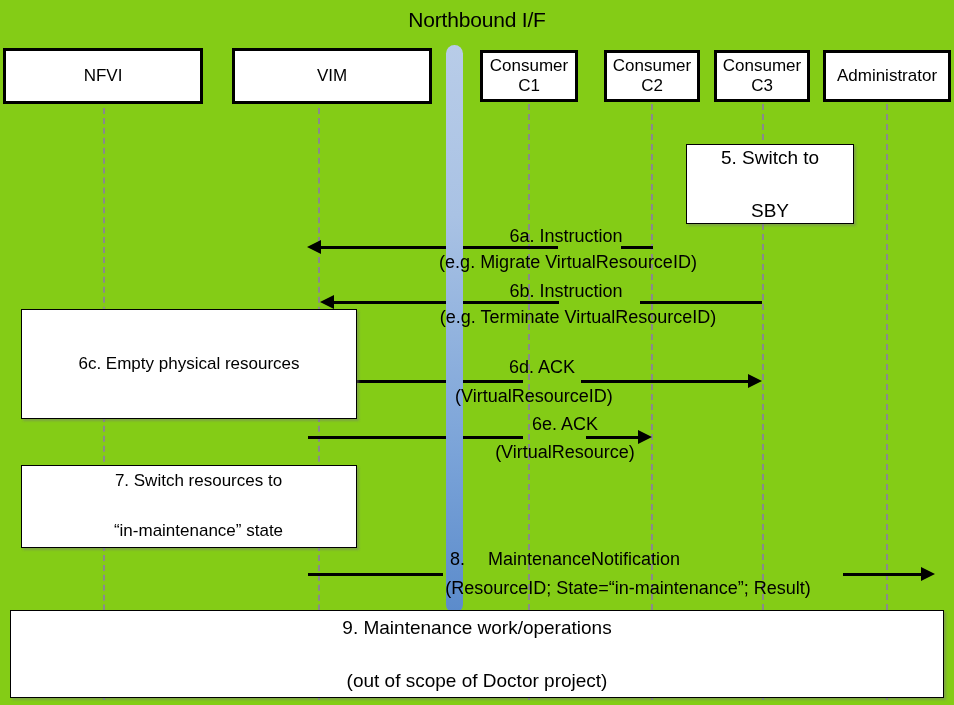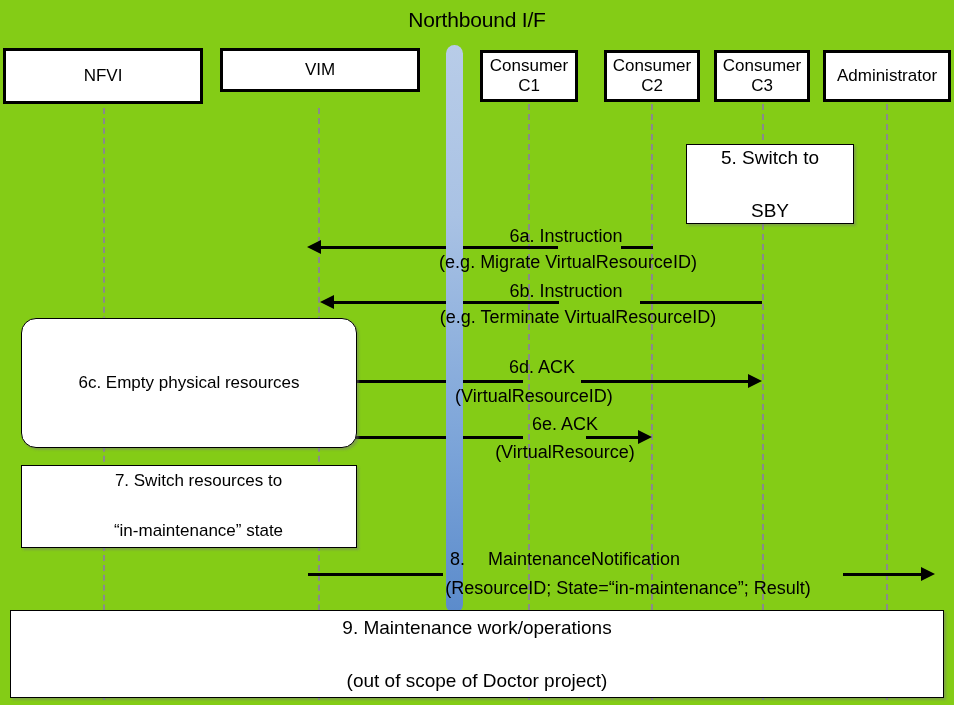--- a/index.html
+++ b/index.html
@@ -138,21 +138,21 @@
   <div class="lifeline" style="left:651px; top:104px; height:596px;"></div>
   <div class="lifeline" style="left:762px; top:104px; height:596px;"></div>
   <div class="lifeline" style="left:886px; top:104px; height:596px;"></div>
 
   <div class="nb-bar" style="left:446px; top:45px; width:17px; height:568px;"></div>
 
   <div class="participant" style="left:3px; top:48px; width:200px; height:56px;">
     <span>NFVI</span>
   </div>
 
-  <div class="participant" style="left:220px; top:48px; width:200px; height:44px;">
+  <div class="participant" style="left:232px; top:48px; width:200px; height:56px;">
     <span>VIM</span>
   </div>
 
   <div class="participant" style="left:480px; top:50px; width:98px; height:52px; flex-direction:column;">
     <span>Consumer</span>
     <span>C1</span>
   </div>
 
   <div class="participant" style="left:604px; top:50px; width:96px; height:52px; flex-direction:column;">
     <span>Consumer</span>
@@ -178,21 +178,21 @@
   <div class="msg-line" style="left:621px; top:246px; width:32px;"></div>
   <div class="arrowhead left" style="left:307px; top:240px;"></div>
   <div class="msg-label centered" style="left:346px; top:252px; width:444px; text-align:center;">(e.g. Migrate VirtualResourceID)</div>
 
   <div class="msg-label centered" style="left:406px; top:281px; width:320px; text-align:center;">6b. Instruction</div>
   <div class="msg-line" style="left:333px; top:301px; width:226px;"></div>
   <div class="msg-line" style="left:640px; top:301px; width:122px;"></div>
   <div class="arrowhead left" style="left:320px; top:295px;"></div>
   <div class="msg-label centered" style="left:348px; top:307px; width:460px; text-align:center;">(e.g. Terminate VirtualResourceID)</div>
 
-  <div class="note-box" style="left:21px; top:318px; width:336px; height:130px;border-radius:15px;">
+  <div class="note-box" style="left:21px; top:309px; width:336px; height:110px;">
     <span class="line">6c. Empty physical resources</span>
   </div>
 
   <div class="msg-label centered" style="left:432px; top:357px; width:220px; text-align:center;">6d. ACK</div>
   <div class="msg-line" style="left:357px; top:380px; width:166px;"></div>
   <div class="msg-line" style="left:581px; top:380px; width:167px;"></div>
   <div class="arrowhead right" style="left:748px; top:374px;"></div>
   <div class="msg-label centered" style="left:455px; top:386px; width:220px; text-align:left;">(VirtualResourceID)</div>
 
   <div class="msg-label centered" style="left:455px; top:414px; width:220px; text-align:center;">6e. ACK</div>

